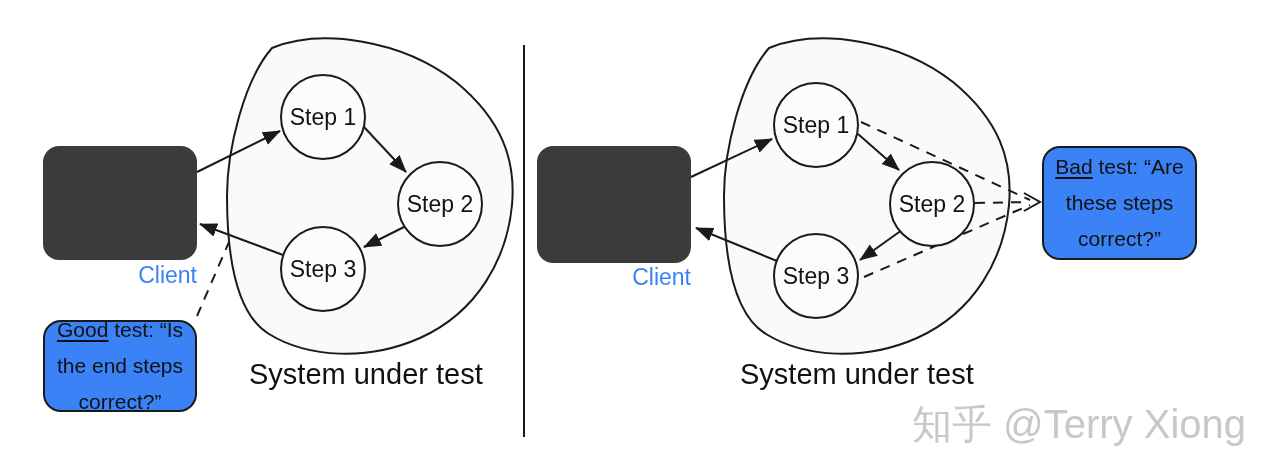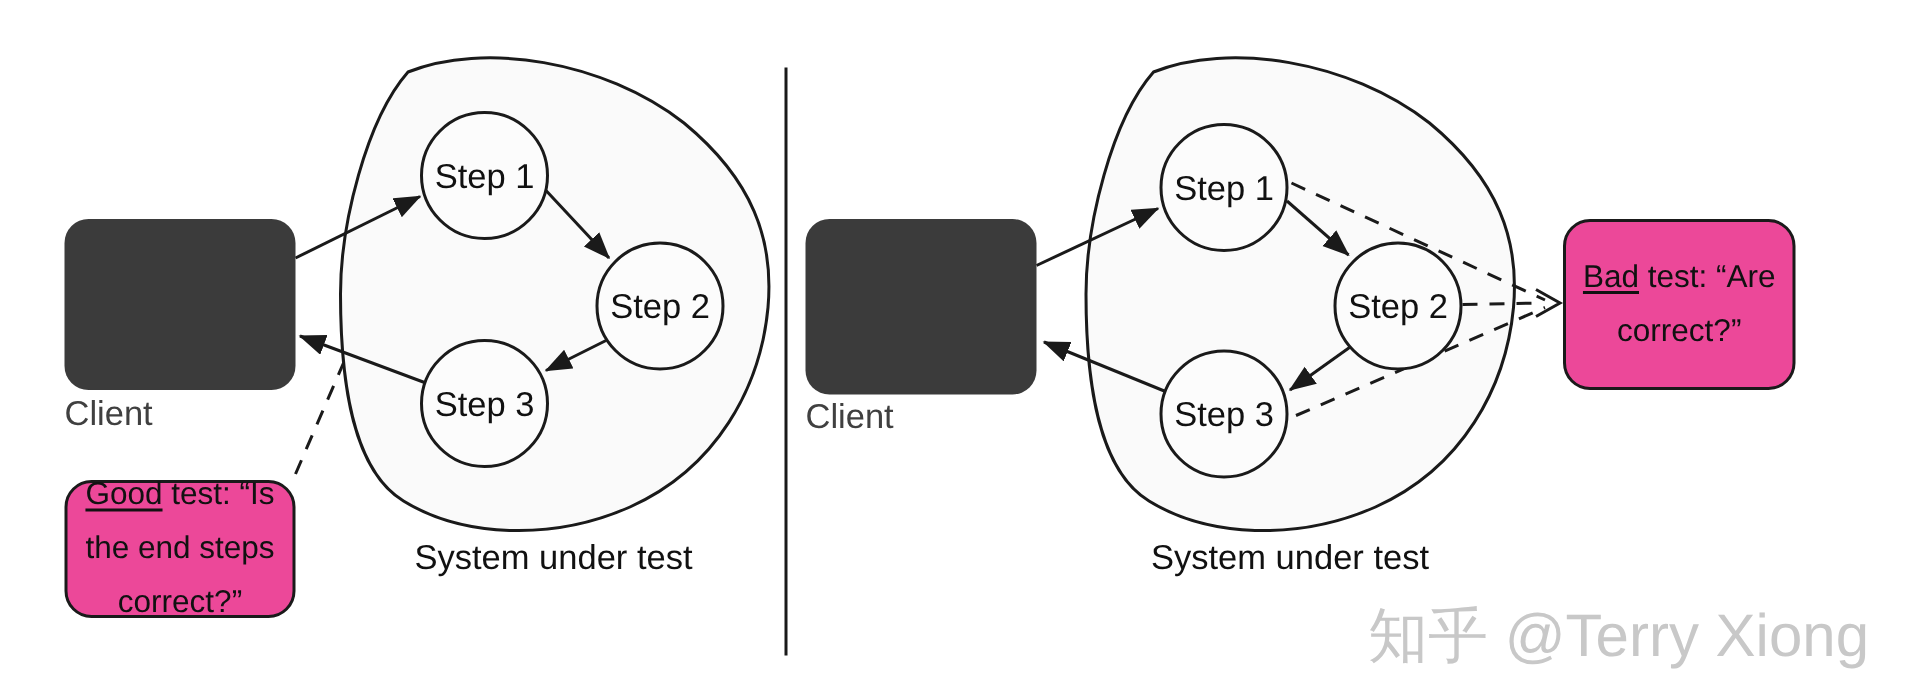--- a/index.html
+++ b/index.html
@@ -14,46 +14,46 @@
   }
   #diagram-svg{position:absolute;left:0;top:0;}
   .client-box{
     position:absolute;
     background:#3b3b3b;
     border-radius:16px;
   }
   .client-label{
     position:absolute;
     width:154px;
-    text-align:left;
+    text-align:right;
     font-size:23px;
     line-height:24px;
-    color:#404040;
+    color:#3b82f6;
   }
   .callout{
     position:absolute;
-    background:#ec4899;
+    background:#3b82f6;
     border:2px solid #1a1a1a;
     border-radius:18px;
     font-size:21px;
     line-height:36px;
     text-align:center;
     color:#111111;
     display:flex;
     flex-direction:column;
     justify-content:center;
     box-sizing:border-box;
     padding:2px 4px;
   }
   .callout u{text-underline-offset:3px;}
   .system-label{
     position:absolute;
     width:240px;
-    text-align:center;
-    font-size:23px;
+    text-align:left;
+    font-size:29px;
     color:#111111;
   }
   .watermark{
     position:absolute;
     left:912px;top:378px;
     width:360px;
     font-size:40px;
     line-height:44px;
     color:#c8c8c8;
     text-shadow:1px 1px 0 #ffffff;
@@ -118,20 +118,21 @@
   <div class="client-label" style="left:537px;top:265px;">Client</div>
 
   <div class="callout" style="left:43px;top:320px;width:154px;height:92px;">
     <div><u>Good</u><span> test: “Is</span></div>
     <div>the end steps</div>
     <div>correct?”</div>
   </div>
 
   <div class="callout" style="left:1042px;top:146px;width:155px;height:114px;">
     <div><u>Bad</u><span> test: “Are</span></div>
+    <div>these steps</div>
     <div>correct?”</div>
   </div>
 
   <div class="system-label" style="left:249px;top:358px;">System under test</div>
   <div class="system-label" style="left:740px;top:358px;">System under test</div>
 
   <div class="watermark">知乎 @Terry Xiong</div>
 </div>
 
 </body></html>

